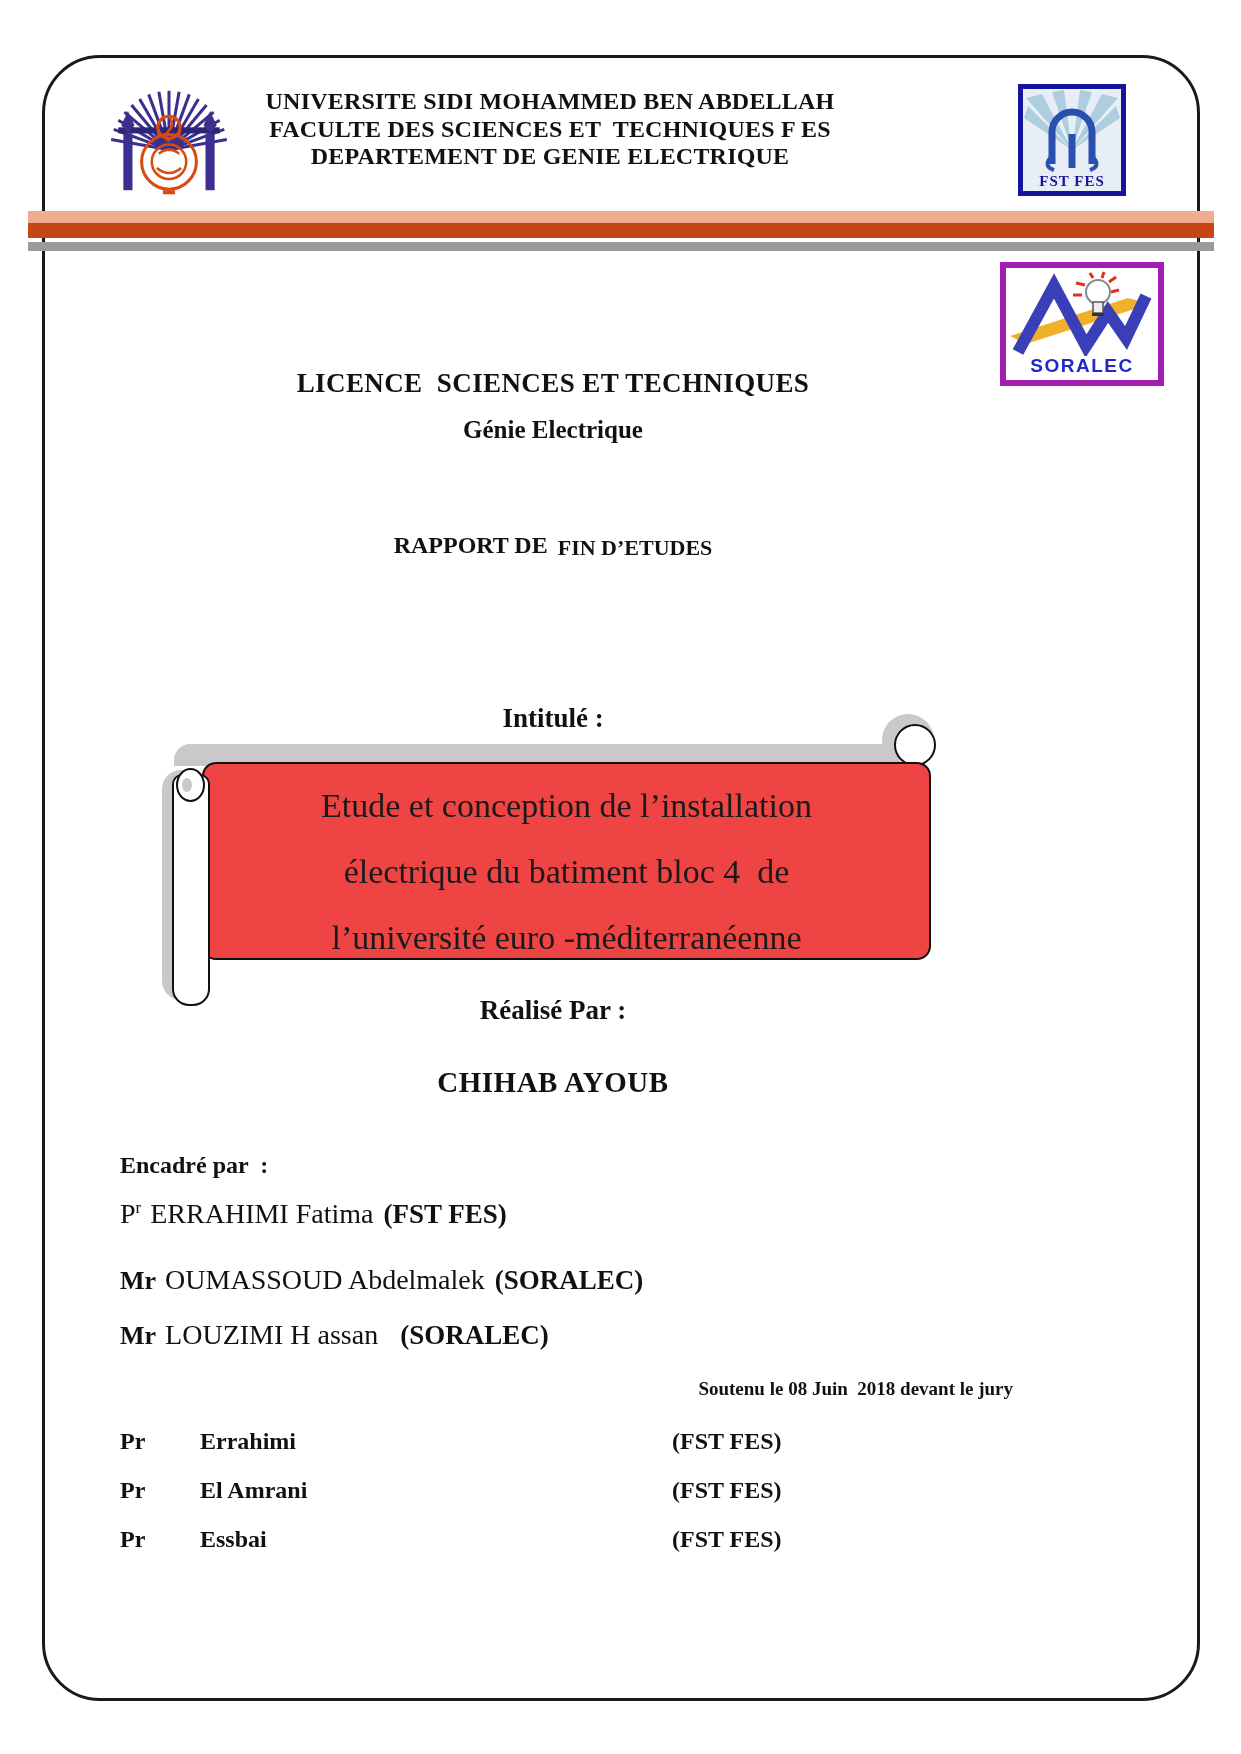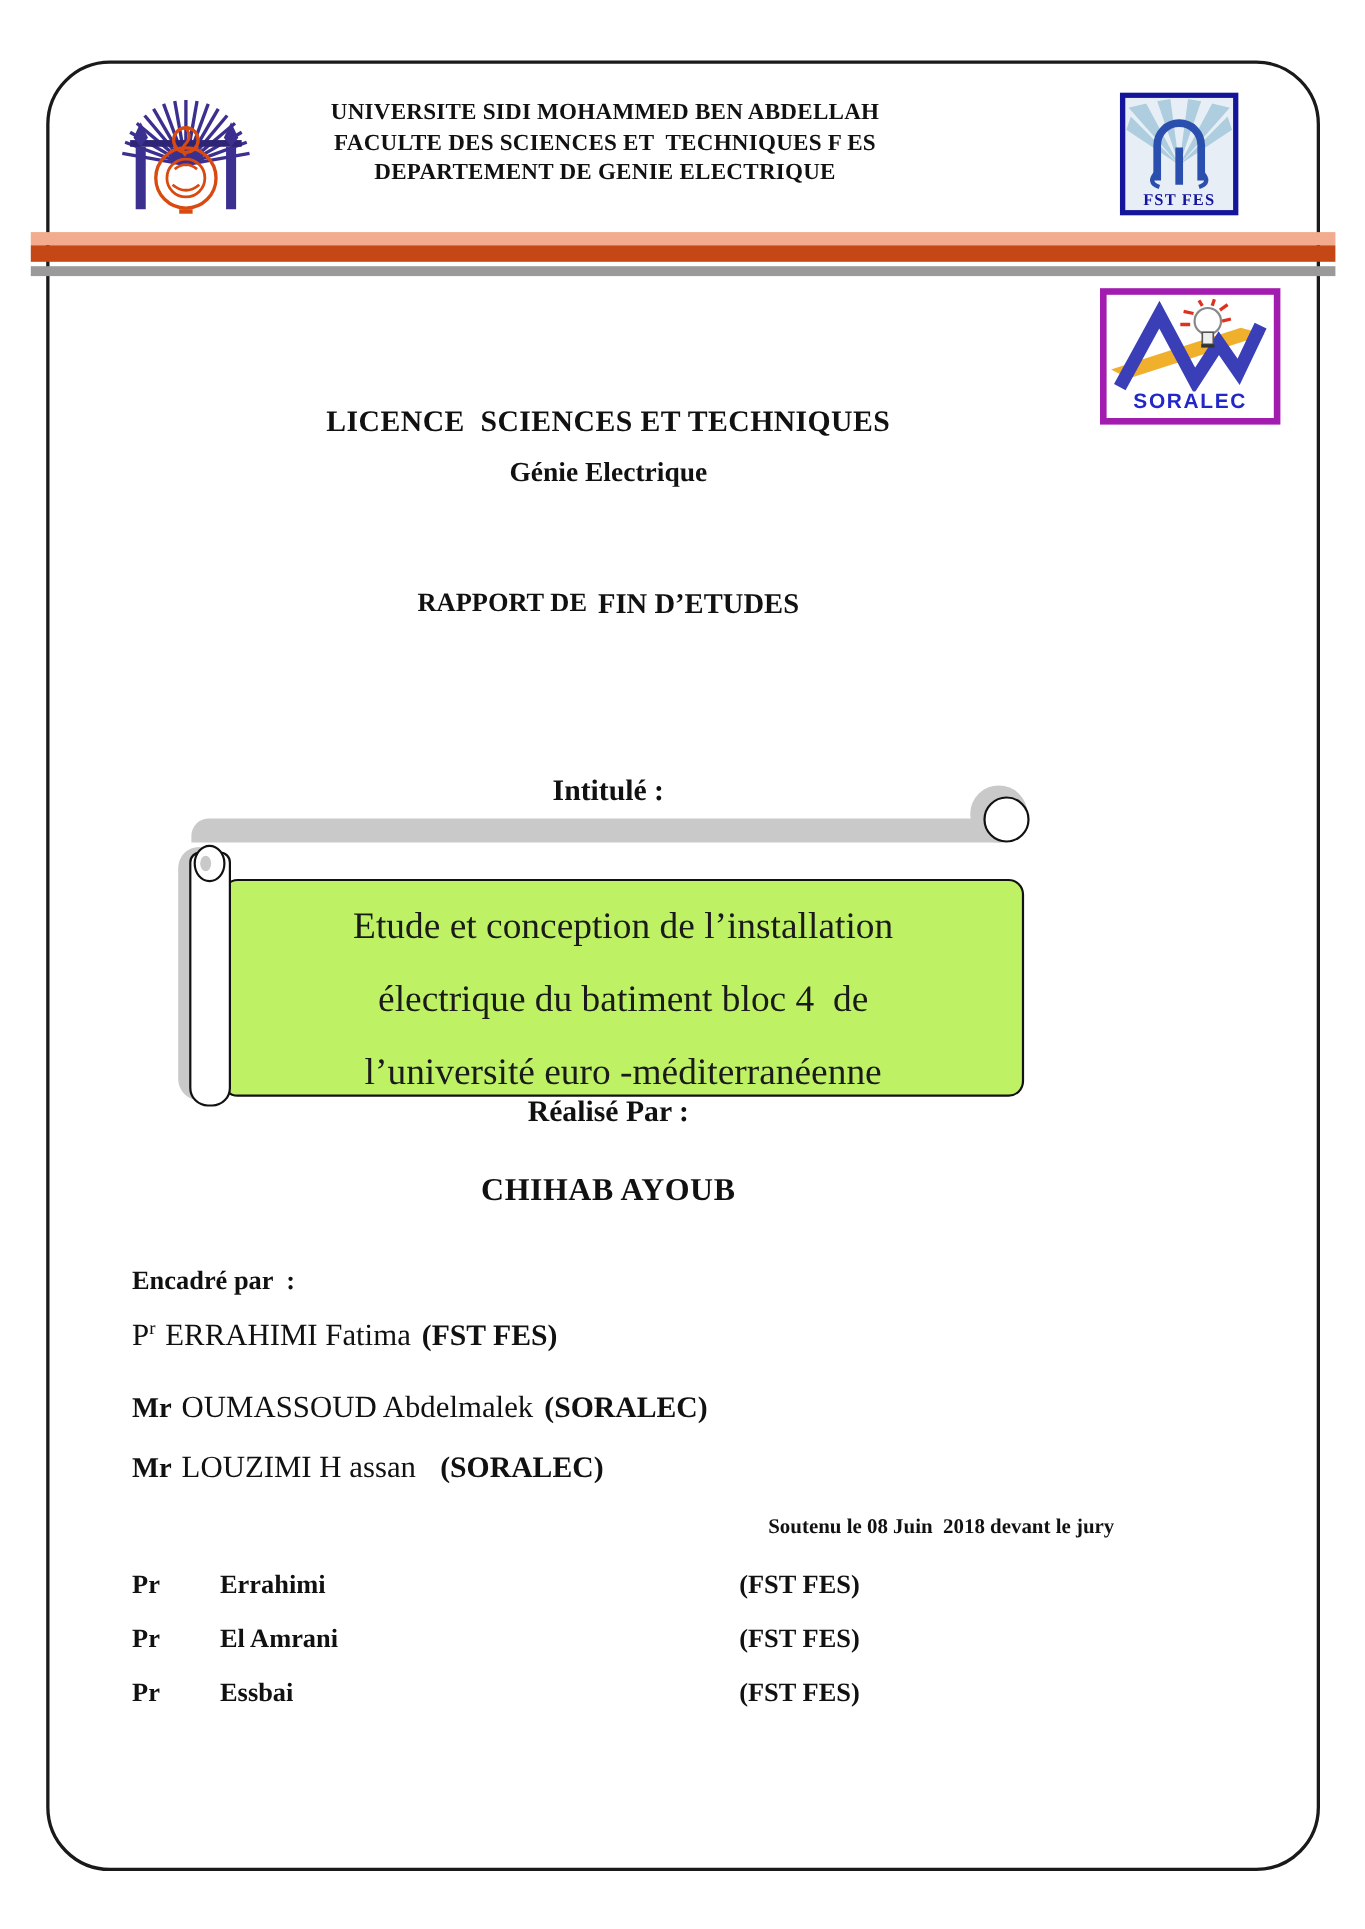--- a/index.html
+++ b/index.html
@@ -6,50 +6,50 @@
   body{width:1241px;height:1754px;position:relative;font-family:"Liberation Serif",serif;color:#111;}
   .abs{position:absolute;}
   .t{white-space:pre-wrap;}
   .center{text-align:center;}
 
   
   .page-frame{left:42px;top:55px;width:1152px;height:1640px;border:3px solid #1a1a1a;border-radius:58px;}
 
   
   .univ-logo{left:98px;top:70px;width:142px;height:138px;}
-  .header-text{left:230px;top:88px;width:640px;font-weight:bold;font-size:21px;line-height:27.5px;letter-spacing:.2px;}
+  .header-text{left:230px;top:88px;width:640px;font-weight:bold;font-size:24px;line-height:27.5px;letter-spacing:.2px;}
   .fst-logo{left:1018px;top:84px;width:108px;height:112px;}
 
   
   .stripe{left:28px;width:1186px;}
   .stripe-salmon{top:211px;height:12px;background:#f2ab8e;}
   .stripe-rust{top:223px;height:15px;background:#c54715;}
   .stripe-gray{top:242px;height:9px;background:#9a9a9a;}
 
   
   .soralec-box{left:1000px;top:262px;width:152px;height:112px;border:6px solid #a21caf;background:#fff;}
   .soralec-caption{left:0;bottom:3px;width:100%;text-align:center;font-family:"Liberation Sans",sans-serif;font-weight:bold;font-size:19px;letter-spacing:1.5px;color:#2228c8;}
 
   
   .col{left:93px;width:920px;text-align:center;}
   .degree{top:368px;font-size:27px;font-weight:bold;letter-spacing:.4px;}
   .specialty{top:404px;font-size:25px;font-weight:bold;margin-top:12px;}
   .report-line{top:532px;font-size:24px;font-weight:bold;}
-  .report-part2{font-size:26px;position:relative;top:2px;margin-left:10px;}
+  .report-part2{font-size:22px;position:relative;top:2px;margin-left:10px;}
   .intitule{top:656px;font-size:27px;font-weight:bold;margin-top:47px;}
   .realise{top:995px;font-size:27px;font-weight:bold;}
   .author{top:1066px;font-size:29px;font-weight:bold;letter-spacing:.5px;}
   .defense{top:1378px;font-size:19px;font-weight:bold;text-align:right;}
 
   
   .scroll{left:158px;top:708px;width:780px;height:300px;}
   .scroll-top-shadow{position:absolute;left:16px;top:36px;width:736px;height:22px;background:#c9c9c9;border-radius:16px 4px 0 0;}
   .scroll-curl-right-shadow{position:absolute;left:724px;top:6px;width:52px;height:52px;border-radius:50%;background:#c9c9c9;}
   .scroll-curl-right{position:absolute;left:736px;top:16px;width:38px;height:38px;border-radius:50%;background:#fff;border:2.5px solid #111;}
-  .scroll-panel{position:absolute;left:44px;top:54px;width:725px;height:194px;background:#bef264;border:2.5px solid #111;border-radius:14px;margin-top:37px;}
+  .scroll-panel{position:absolute;left:44px;top:54px;width:725px;height:194px;background:#ef4444;border:2.5px solid #111;border-radius:14px;}
   .scroll-text{position:absolute;left:0;top:9px;width:100%;text-align:center;font-size:34px;line-height:66px;color:#1a1a1a;}
   .scroll-roll-shadow{position:absolute;left:4px;top:62px;width:38px;height:230px;background:#c9c9c9;border-radius:19px;}
   .scroll-roll{position:absolute;left:14px;top:66px;width:34px;height:228px;background:#fff;border:2.5px solid #111;border-radius:10px 10px 17px 17px;}
   .scroll-curl-left{position:absolute;left:18px;top:60px;width:25px;height:30px;background:#fff;border:2.5px solid #111;border-radius:50%;}
   .scroll-curl-left-dot{position:absolute;left:24px;top:70px;width:10px;height:14px;background:#c9c9c9;border-radius:50%;}
 
   
   .enc-label{left:120px;top:1152px;font-size:24px;font-weight:bold;}
   .sup-line{left:120px;width:900px;font-size:28px;}
   .sup-1{top:1198px;}

